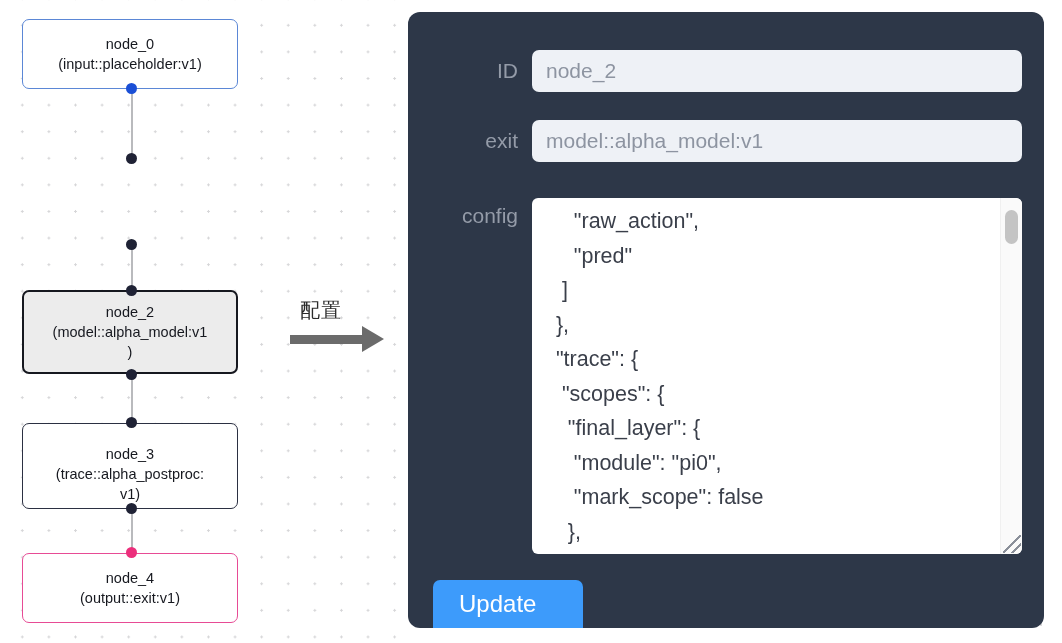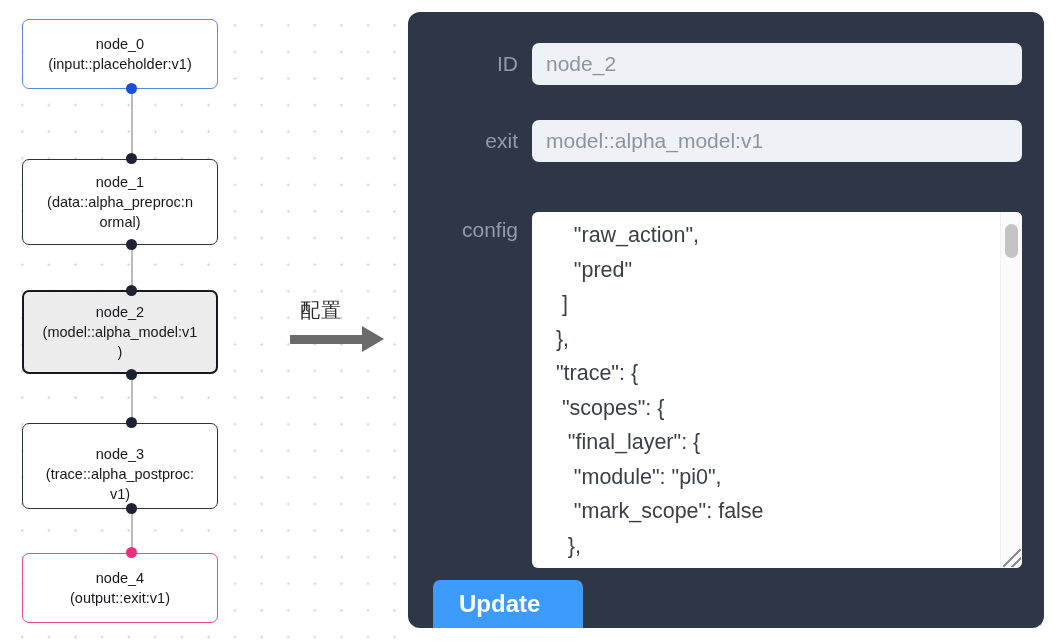--- a/index.html
+++ b/index.html
@@ -66,21 +66,21 @@
     background: #1f2235;
     left: 126px;
     z-index: 5;
   }
   .port.blue  { background: #1a4fd6; }
   .port.pink  { background: #ec2f7c; }
 
   .node {
     position: absolute;
     left: 22px;
-    width: 196px;
+    width: 216px;
     box-sizing: border-box;
     border: 1.6px solid #2b3042;
     border-radius: 7px;
     background: #ffffff;
     color: #16181f;
     font-size: 14.5px;
     line-height: 20px;
     text-align: center;
     display: flex;
     flex-direction: column;
@@ -176,25 +176,25 @@
     border: none;
     border-radius: 7px;
     color: #8d94a1;
     font-size: 21px;
     font-family: "Liberation Sans", "DejaVu Sans", sans-serif;
     padding: 0 14px;
     box-sizing: border-box;
     outline: none;
   }
 
-  .row-id   { top: 31px; }
+  .row-id   { top: 38px; }
   .row-type { top: 108px; }
 
   .row-config {
-    top: 200px;
+    top: 186px;
     align-items: flex-start;
   }
   .row-config .field-label { padding-top: 6px; }
 
   .config-textarea-wrap {
     position: relative;
     width: 490px;
     height: 356px;
     background: #ffffff;
     border-radius: 6px;
@@ -255,21 +255,20 @@
     background: #3d9bfb;
     border: none;
     border-radius: 7px 7px 0 0;
     color: #ffffff;
     font-size: 24px;
     font-family: "Liberation Sans", "DejaVu Sans", sans-serif;
     text-align: left;
     padding-left: 26px;
     box-sizing: border-box;
     cursor: pointer;
-    font-weight: bold;
   }
 </style>
 </head>
 <body>
 
 <div id="root">
 
   <div class="graph-canvas"></div>
   <div class="grid-right"></div>
 
@@ -277,25 +276,20 @@
   <div class="edge" style="top:245px;height:46px;"></div>
   <div class="edge" style="top:374px;height:46px;"></div>
   <div class="edge" style="top:508px;height:42px;"></div>
 
   <div class="node input-node" style="top:19px;height:70px;">
     <span class="nline">node_0</span>
     <span class="nline">(input::placeholder:v1)</span>
   </div>
   <div class="port blue" style="top:83px;"></div>
 
-  <div class="node" style="top:159px;height:86px;">
-    <span class="nline">node_1</span>
-    <span class="nline">(data::alpha_preproc:n
-ormal)</span>
-  </div>
   <div class="port" style="top:153px;"></div>
   <div class="port" style="top:239px;"></div>
 
   <div class="node selected-node" style="top:290px;height:84px;">
     <span class="nline">node_2</span>
     <span class="nline">(model::alpha_model:v1
 )</span>
   </div>
   <div class="port" style="top:285px;"></div>
   <div class="port" style="top:369px;"></div>

